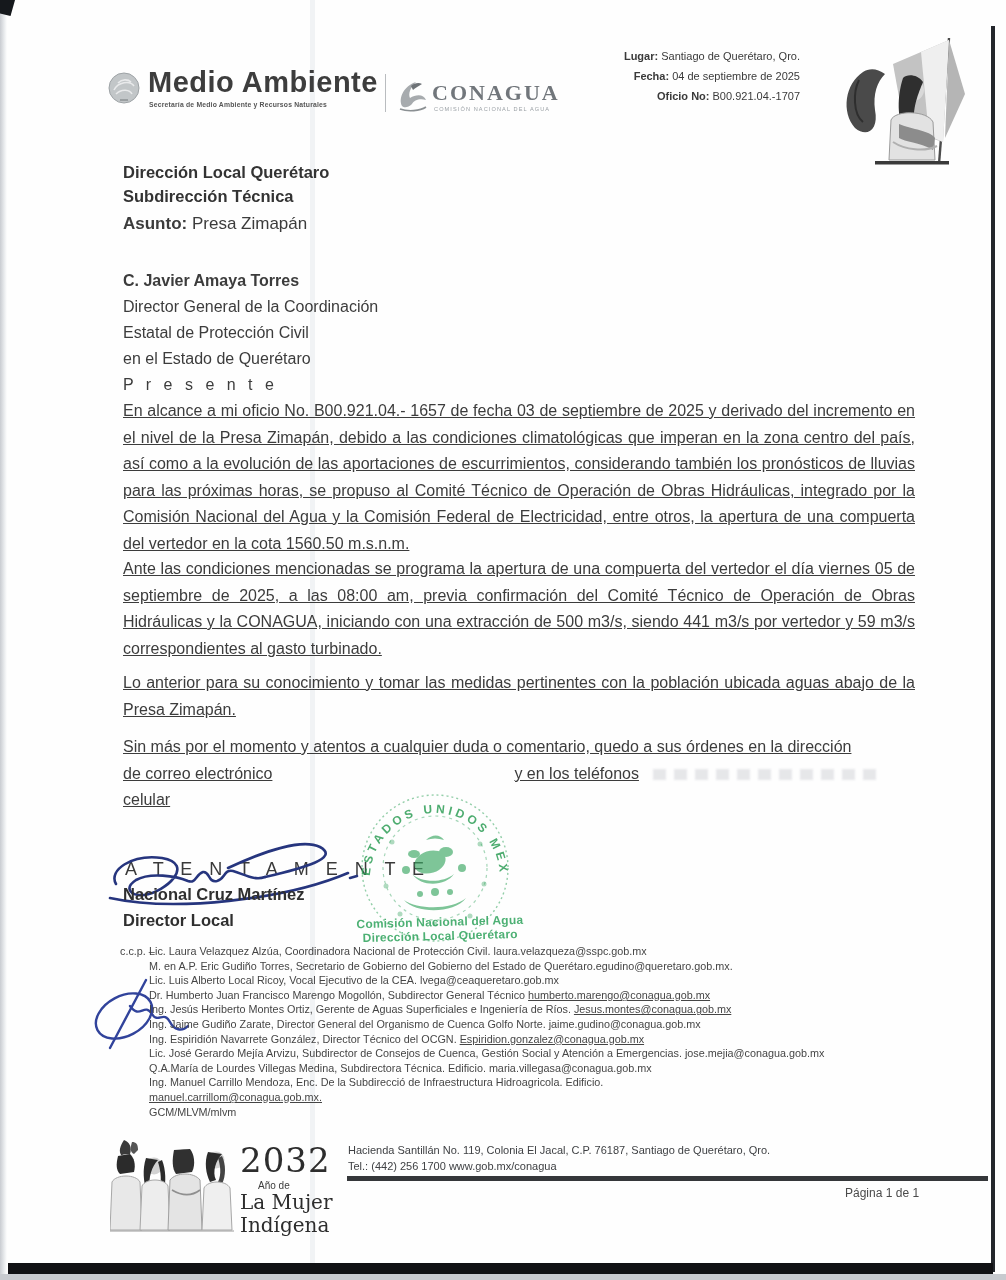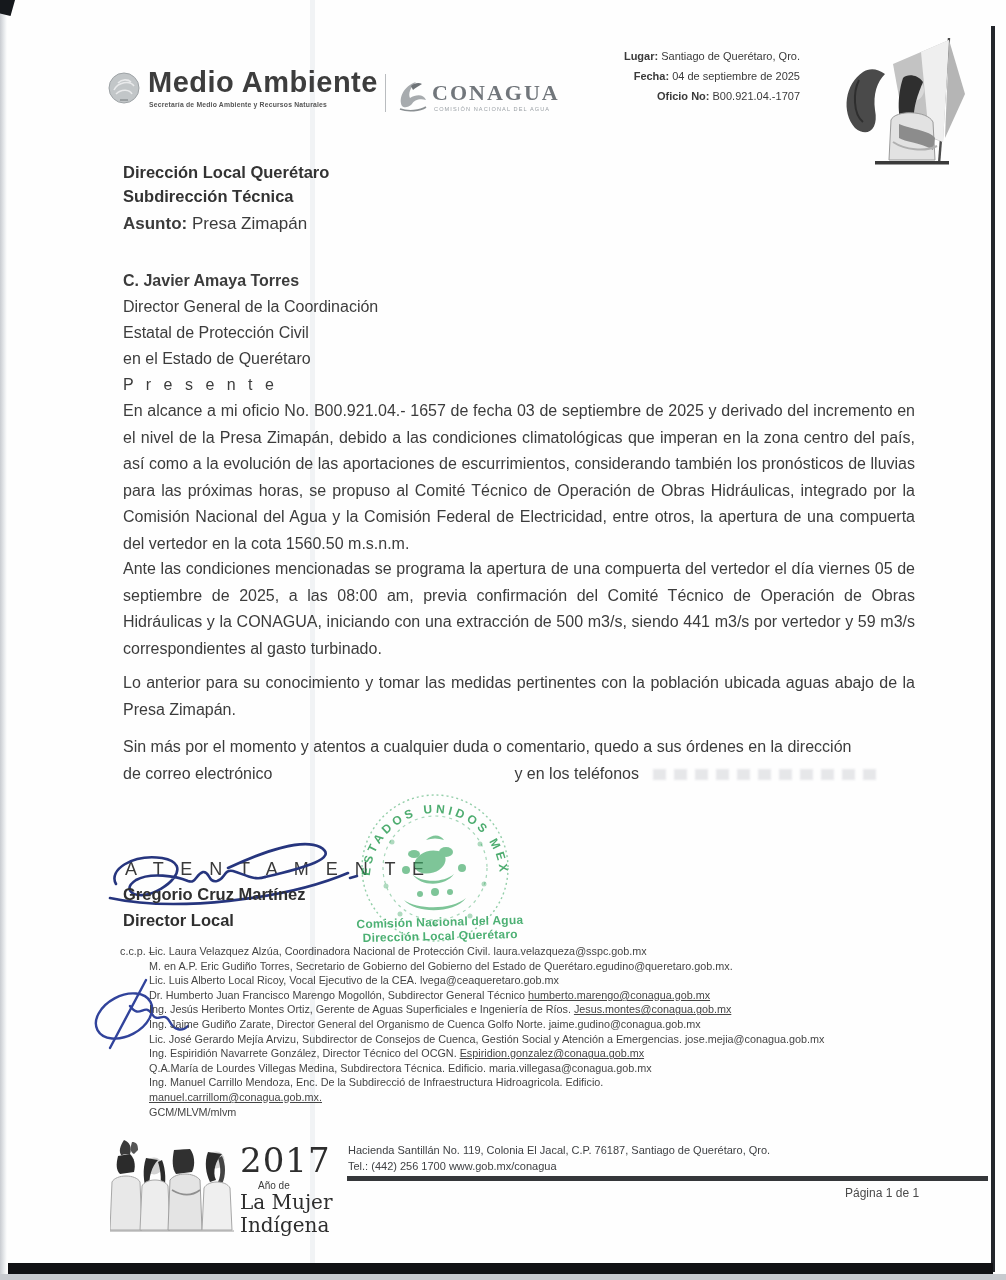--- a/index.html
+++ b/index.html
@@ -23,21 +23,21 @@
   .conagua-title{font-family:"Liberation Serif",serif;font-size:22px;font-weight:600;color:#71767b;letter-spacing:2px;}
   .conagua-sub{font-size:5.6px;color:#9aa0a5;letter-spacing:1.1px;}
   .meta{right:206px;top:50px;width:340px;text-align:right;font-size:11px;color:#3a3a3a;}
   .meta div{margin-bottom:8px;}
   .b{font-weight:bold;}
   
   .office{left:123px;top:160px;font-size:16.5px;font-weight:bold;color:#333;line-height:24px;}
   .asunto{left:123px;top:214px;font-size:17px;color:#3c3c3c;}
   .recipient{left:123px;top:268px;font-size:16px;line-height:26px;color:#3c3c3c;}
   .presente{letter-spacing:4px;}
-  .para{left:123px;width:792px;font-size:16px;line-height:26.5px;text-align:justify;color:#3c3c3c;}
+  .para{left:123px;width:792px;font-size:16px;line-height:26.5px;text-align:justify;color:#3c3c3c;text-decoration:underline;}
   .p4line{height:26.5px;white-space:nowrap;}
   .gap-email{display:inline-block;width:242px;}
   .smudge{display:inline-block;width:228px;height:11px;margin-left:14px;vertical-align:middle;
     background:repeating-linear-gradient(90deg,rgba(140,144,156,.38) 0 13px,rgba(255,255,255,0) 13px 21px);
     filter:blur(1px);opacity:.55;}
   .atentamente{left:125px;top:823px;font-size:18px;letter-spacing:6px;color:#3a3a3a;margin-top:36px;}
   .sig-name{left:123px;top:881px;font-size:16.5px;font-weight:bold;color:#2f2f2f;line-height:26px;}
   .seal-caption{left:335px;top:915px;width:210px;text-align:center;font-size:12px;font-weight:bold;
     color:#2fa35c;line-height:14px;transform:rotate(-1.5deg);opacity:.85;letter-spacing:.2px;}
   
@@ -130,20 +130,21 @@
   </div>
 
   <div class="abs para" style="top:398px;">En alcance a mi oficio No. B00.921.04.- 1657 de fecha 03 de septiembre de 2025 y derivado del incremento en el nivel de la Presa Zimapán, debido a las condiciones climatológicas que imperan en la zona centro del país, así como a la evolución de las aportaciones de escurrimientos, considerando también los pronósticos de lluvias para las próximas horas, se propuso al Comité Técnico de Operación de Obras Hidráulicas, integrado por la Comisión Nacional del Agua y la Comisión Federal de Electricidad, entre otros, la apertura de una compuerta del vertedor en la cota 1560.50 m.s.n.m.</div>
   <div class="abs para" style="top:556px;">Ante las condiciones mencionadas se programa la apertura de una compuerta del vertedor el día viernes 05 de septiembre de 2025, a las 08:00 am, previa confirmación del Comité Técnico de Operación de Obras Hidráulicas y la CONAGUA, iniciando con una extracción de 500 m3/s, siendo 441 m3/s por vertedor y 59 m3/s correspondientes al gasto turbinado.</div>
   <div class="abs para" style="top:670px;">Lo anterior para su conocimiento y tomar las medidas pertinentes con la población ubicada aguas abajo de la Presa Zimapán.</div>
   <div class="abs para" style="top:734px;">
     <div class="p4line">Sin más por el momento y atentos a cualquier duda o comentario, quedo a sus órdenes en la dirección</div>
     <div class="p4line">
       <span>de correo electrónico</span><span class="gap-email"></span><span>y en los teléfonos</span><span class="smudge"></span>
     </div>
+    <div class="p4line">celular</div>
   </div>
 
   <div class="abs atentamente">A T E N T A M E N T E</div>
 
   <div class="abs" style="left:104px;top:838px;">
     <svg width="255" height="82" viewBox="0 0 255 82">
       <g stroke="#26357e" stroke-width="2.6" fill="none" stroke-linecap="round">
         <path d="M12,46 C4,32 28,16 58,20 C92,26 62,54 40,57 C26,58 20,50 32,42 C46,34 72,38 84,43 C92,46 92,36 99,34 C106,33 104,45 113,43 C121,41 120,31 129,33 C140,36 150,43 161,39"></path>
         <path d="M161,39 C200,30 236,20 216,9 C198,0 158,14 124,30"></path>
         <path d="M6,60 C70,74 180,62 244,35"></path>
@@ -185,43 +186,43 @@
         <circle cx="93" cy="142" r="2.5"></circle>
       </g>
     </svg>
   </div>
   <div class="abs seal-caption">
     <div>Comisión Nacional del Agua</div>
     <div>Dirección Local Querétaro</div>
   </div>
 
   <div class="abs sig-name">
-    <div>Gregorio Cruz Martínez</div>
+    <div>Nacional Cruz Martínez</div>
     <div>Director Local</div>
   </div>
 
   <div class="abs" style="left:86px;top:976px;">
     <svg width="112" height="78" viewBox="0 0 112 78">
       <g stroke="#31439b" stroke-width="2.4" fill="none" stroke-linecap="round">
         <ellipse cx="38" cy="40" rx="30" ry="20" transform="rotate(-28 38 40)"></ellipse>
         <path d="M60,4 L24,72"></path>
         <path d="M44,30 C54,44 58,26 66,38 C72,48 78,34 84,46 C88,54 96,56 102,50"></path>
       </g>
     </svg>
   </div>
 
   <div class="abs ccp">
     <div class="ccp-row"><span class="ccp-label">c.c.p. –</span><span>Lic. Laura Velazquez Alzúa, Coordinadora Nacional de Protección Civil. laura.velazqueza@sspc.gob.mx</span><span class="u"></span></div>
     <div class="ccp-row ccp-indent"><span>M. en A.P. Eric Gudiño Torres, Secretario de Gobierno del Gobierno del Estado de Querétaro.egudino@queretaro.gob.mx.</span><span class="u"></span></div>
     <div class="ccp-row ccp-indent"><span>Lic. Luis Alberto Local Ricoy, Vocal Ejecutivo de la CEA. lvega@ceaqueretaro.gob.mx</span><span class="u"></span></div>
     <div class="ccp-row ccp-indent"><span>Dr. Humberto Juan Francisco Marengo Mogollón, Subdirector General Técnico </span><span class="u">humberto.marengo@conagua.gob.mx</span></div>
     <div class="ccp-row ccp-indent"><span>Ing. Jesús Heriberto Montes Ortiz, Gerente de Aguas Superficiales e Ingeniería de Ríos. </span><span class="u">Jesus.montes@conagua.gob.mx</span></div>
     <div class="ccp-row ccp-indent"><span>Ing. Jaime Gudiño Zarate, Director General del Organismo de Cuenca Golfo Norte. jaime.gudino@conagua.gob.mx</span><span class="u"></span></div>
+    <div class="ccp-row ccp-indent"><span>Ing. Espiridión Navarrete González, Director Técnico del OCGN. </span><span class="u">Espiridion.gonzalez@conagua.gob.mx</span></div>
     <div class="ccp-row ccp-indent"><span>Lic. José Gerardo Mejía Arvizu, Subdirector de Consejos de Cuenca, Gestión Social y Atención a Emergencias. jose.mejia@conagua.gob.mx</span><span class="u"></span></div>
-    <div class="ccp-row ccp-indent"><span>Ing. Espiridión Navarrete González, Director Técnico del OCGN. </span><span class="u">Espiridion.gonzalez@conagua.gob.mx</span></div>
     <div class="ccp-row ccp-indent"><span>Q.A.María de Lourdes Villegas Medina, Subdirectora Técnica. Edificio. maria.villegasa@conagua.gob.mx</span><span class="u"></span></div>
     <div class="ccp-row ccp-indent"><span>Ing. Manuel Carrillo Mendoza, Enc. De la Subdirecció de Infraestructura Hidroagricola. Edificio.</span><span class="u"></span></div>
     <div class="ccp-row ccp-indent"><span></span><span class="u">manuel.carrillom@conagua.gob.mx.</span></div>
     <div class="ccp-row ccp-indent"><span>GCM/MLVM/mlvm</span><span class="u"></span></div>
   </div>
 
   <div class="abs" style="left:110px;top:1138px;">
     <svg width="128" height="98" viewBox="0 0 128 98">
 
       <path d="M14,2 C10,8 8,14 12,18 L20,16 C22,10 20,4 14,2 Z" fill="#3a3a3a"></path>
@@ -240,21 +241,21 @@
       <path d="M60,42 C66,34 84,34 90,42 L92,92 L58,92 Z" fill="#e4e4e4" stroke="#a0a0a0" stroke-width="1"></path>
       <path d="M62,52 C72,58 82,58 90,52" stroke="#8f8f8f" stroke-width="1.6" fill="none"></path>
 
       <circle cx="106" cy="22" r="8.5" fill="#d6d6d6"></circle>
       <path d="M98,14 C94,24 96,36 100,44 L106,42 C102,34 106,22 112,16 Z" fill="#2b2b2b"></path>
       <path d="M112,18 C116,26 116,38 112,46 L108,44 C112,36 110,26 108,20 Z" fill="#444"></path>
       <path d="M94,50 C98,42 116,42 120,50 L122,92 L92,92 Z" fill="#efefef" stroke="#a7a7a7" stroke-width="1"></path>
       <rect x="0" y="92" width="124" height="2" fill="#9a9a9a" opacity=".5"></rect>
     </svg>
   </div>
-  <div class="abs year">2017</div>
+  <div class="abs year">2032</div>
   <div class="abs year-sub">Año de</div>
   <div class="abs year-line">
     <div>La Mujer</div>
     <div>Indígena</div>
   </div>
   <div class="abs address">
     <div>Hacienda Santillán No. 119, Colonia El Jacal, C.P. 76187, Santiago de Querétaro, Qro.</div>
     <div>Tel.: (442) 256 1700 www.gob.mx/conagua</div>
   </div>
   <div class="abs footer-bar"></div>

